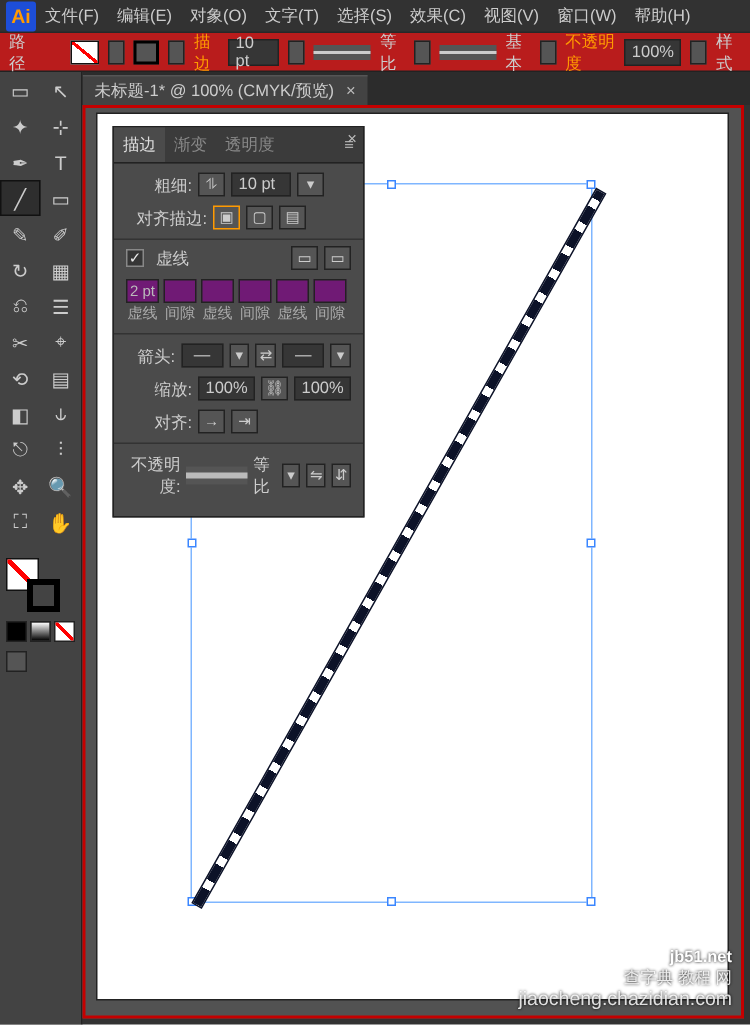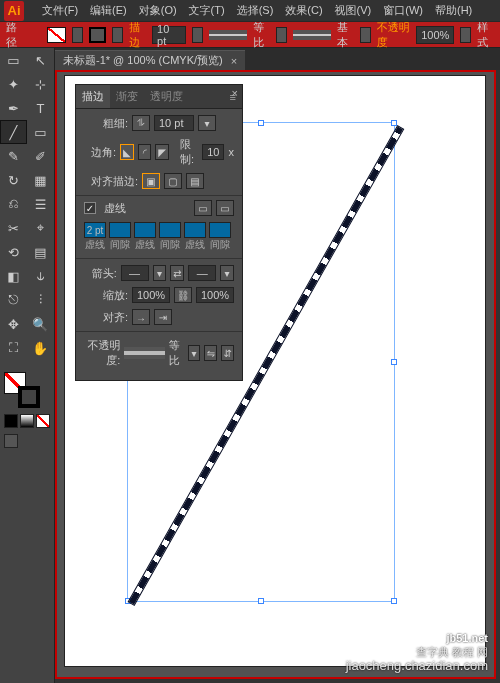--- a/index.html
+++ b/index.html
@@ -1,18 +1,18 @@
 <!DOCTYPE html>
 <html><head>
 <meta charset="utf-8">
 <style>
   * { margin: 0; padding: 0; box-sizing: border-box; }
   body { width: 500px; height: 683px; background: #323232; font-family: "Microsoft YaHei","SimSun",sans-serif; font-size: 11px; color: #ccc; overflow: hidden; position: relative; }
   .menubar { position:absolute; left:0; top:0; right:0; height:22px; background:#323232; display:flex; align-items:center; padding-left:4px; border-bottom:1px solid #282828; }
-  .menubar .logo { width:20px; height:20px; background:#b91c1c; color:#ff9a00; font-weight:bold; font-size:13px; text-align:center; line-height:20px; border-radius:2px; margin-right:18px; }
+  .menubar .logo { width:20px; height:20px; background:#1d4ed8; color:#ff9a00; font-weight:bold; font-size:13px; text-align:center; line-height:20px; border-radius:2px; margin-right:6px; }
   .menubar span.mi { margin-right:12px; }
   .optbar { position:absolute; left:0; top:22px; right:0; height:26px; background:#b91c1c; display:flex; align-items:center; padding:0 6px; font-size:11px; color:#ccc; gap:6px; border-bottom:1px solid #222; }
   .swatch { width:24px; height:16px; background:#fff; border:1px solid #111; position:relative; display:inline-block; }
   .swatch .diag { position:absolute; left:0; top:0; right:0; bottom:0; background:linear-gradient(to top right, transparent 45%, #f00 45%, #f00 55%, transparent 55%); }
   .chev { width:14px; height:16px; background:#555; border:1px solid #222; }
   .field { height:18px; background:#363636; border:1px solid #222; color:#ccc; font-size:11px; padding:0 4px; display:flex; align-items:center; }
   .orange { color:#ff9a00; }
   .blackborder { width:22px; height:16px; border:2px solid #000; background:#555; }
   .stroke-prev { width:50px; height:10px; background:#555; position:relative; }
   .stroke-prev:before { content:""; position:absolute; left:0; right:0; top:4px; height:2px; background:#ccc; }
@@ -46,21 +46,21 @@
   .p-tab.active { background:#4b4b4b; color:#ddd; }
   .p-menu { margin-left:auto; padding:0 6px; color:#aaa; }
   .p-body { padding:6px 8px; }
   .prow { display:flex; align-items:center; margin-bottom:6px; gap:4px; }
   .plabel { width:44px; text-align:right; color:#ccc; font-size:11px; }
   .pbtn { width:18px; height:16px; background:#555; border:1px solid #222; display:flex; align-items:center; justify-content:center; font-size:10px; }
   .pbtn.sel { border:1px solid #ff9a00; }
   .pfield { height:16px; background:#363636; border:1px solid #222; color:#ccc; padding:0 4px; font-size:11px; display:flex; align-items:center; }
   .checkbox { width:12px; height:12px; border:1px solid #888; background:#363636; display:inline-flex; align-items:center; justify-content:center; font-size:10px; color:#eee; margin-right:4px; }
   .dash-slots { display:flex; gap:3px; }
-  .dash-slots .slot { width:22px; height:16px; background:#0369a1; border:1px solid #222; font-size:10px; color:#bbb; display:flex; align-items:center; justify-content:center; }
+  .dash-slots .slot { width:22px; height:16px; background:#701a75; border:1px solid #222; font-size:10px; color:#bbb; display:flex; align-items:center; justify-content:center; }
   .dash-lbls { display:flex; gap:3px; font-size:10px; color:#aaa; }
   .dash-lbls span { width:22px; text-align:center; }
   .prof-prev { width:60px; height:12px; background:#555; position:relative; }
   .prof-prev:before { content:""; position:absolute; inset:4px 0; background:#bbb; }
   
   .wm { position:absolute; right:6px; bottom:4px; font-size:11px; color:rgba(255,255,255,.85); text-shadow:0 0 2px #000; text-align:right; line-height:14px; }
   .wm .tri { position:absolute; right:-4px; bottom:-2px; width:0; height:0; border-right:46px solid #1fa0d8; border-top:26px solid transparent; z-index:-1; }
 </style>
 </head>
 <body>
@@ -210,30 +210,20 @@
       <div class="p-menu">≡</div>
     </div>
     <div class="p-body">
       <div class="prow">
         <span class="plabel">粗细:</span>
         <span class="pbtn">⥮</span>
         <span class="pfield" style="width:40px">10 pt</span>
         <span class="pbtn">▾</span>
       </div>
       <div class="prow">
-        <span class="plabel">边角:</span>
-        <span class="pbtn sel">◣</span>
-        <span class="pbtn">◜</span>
-        <span class="pbtn">◤</span>
-        <span style="width:4px"></span>
-        <span>限制:</span>
-        <span class="pfield" style="width:24px">10</span>
-        <span>x</span>
-      </div>
-      <div class="prow">
         <span class="plabel" style="width:54px">对齐描边:</span>
         <span class="pbtn sel">▣</span>
         <span class="pbtn">▢</span>
         <span class="pbtn">▤</span>
       </div>
       <div style="height:1px;background:#333;margin:4px -8px"></div>
       <div class="prow">
         <span class="checkbox">✓</span>
         <span>虚线</span>
         <span style="flex:1"></span>

